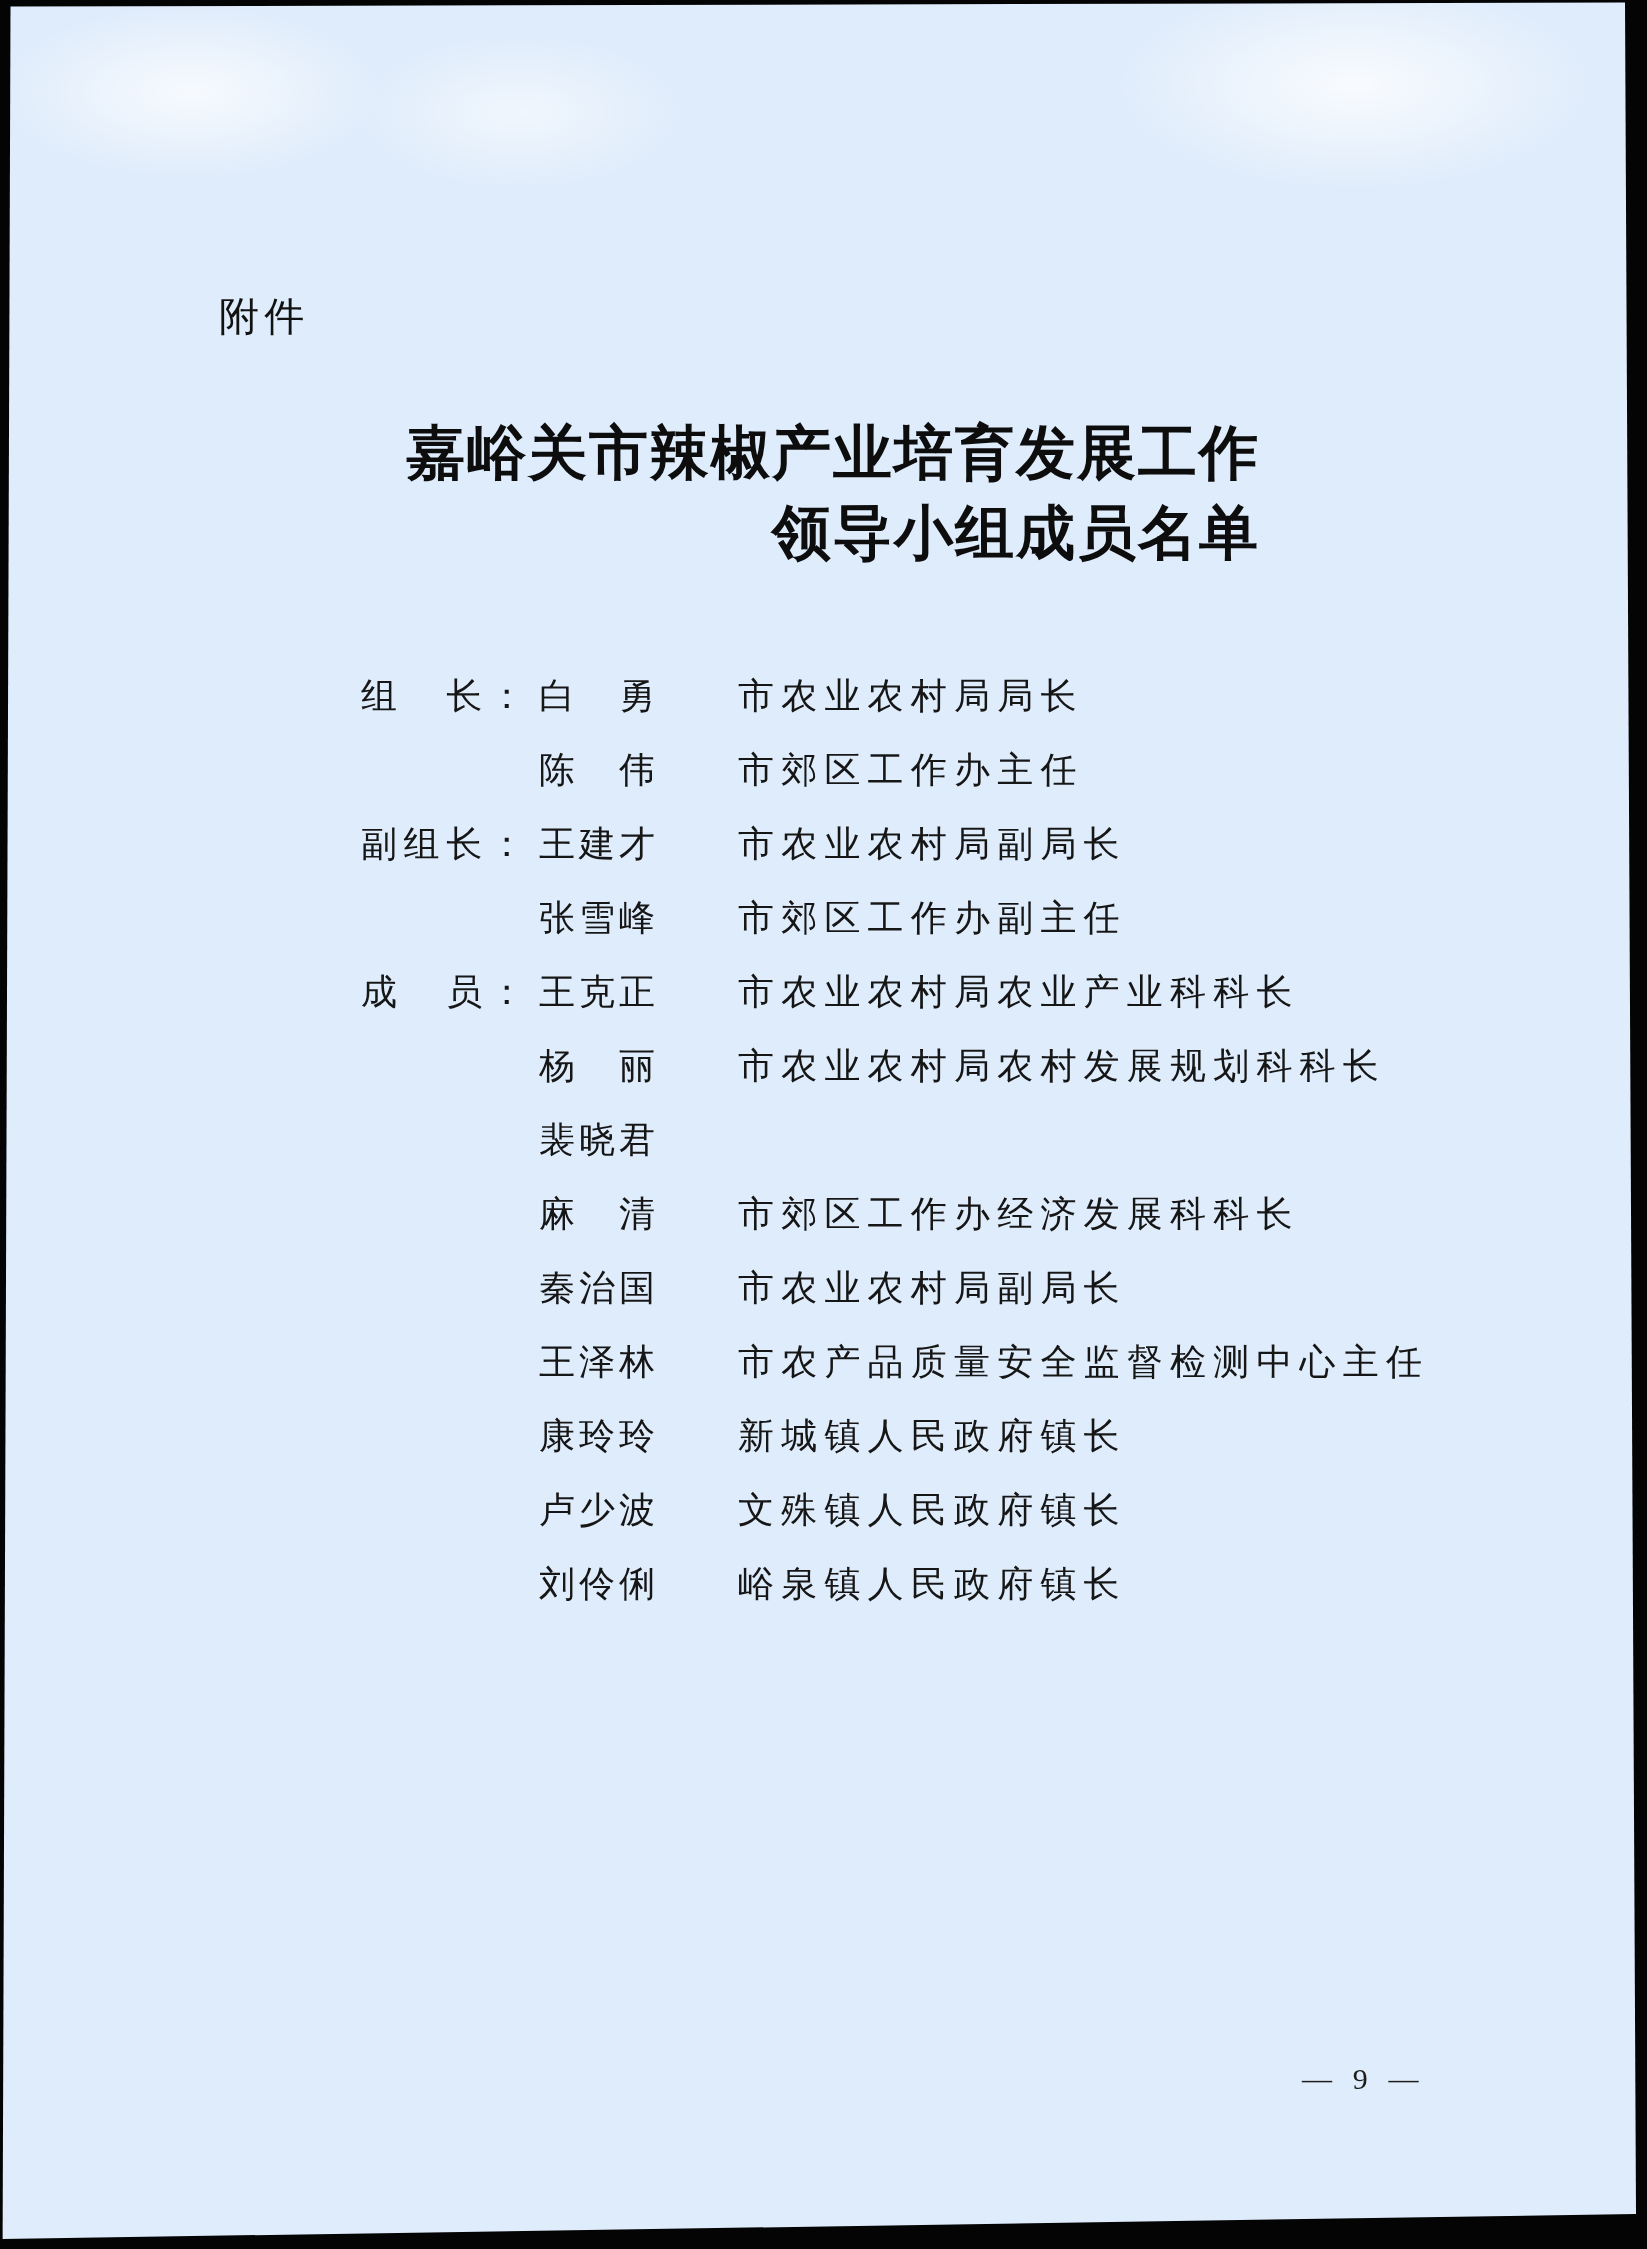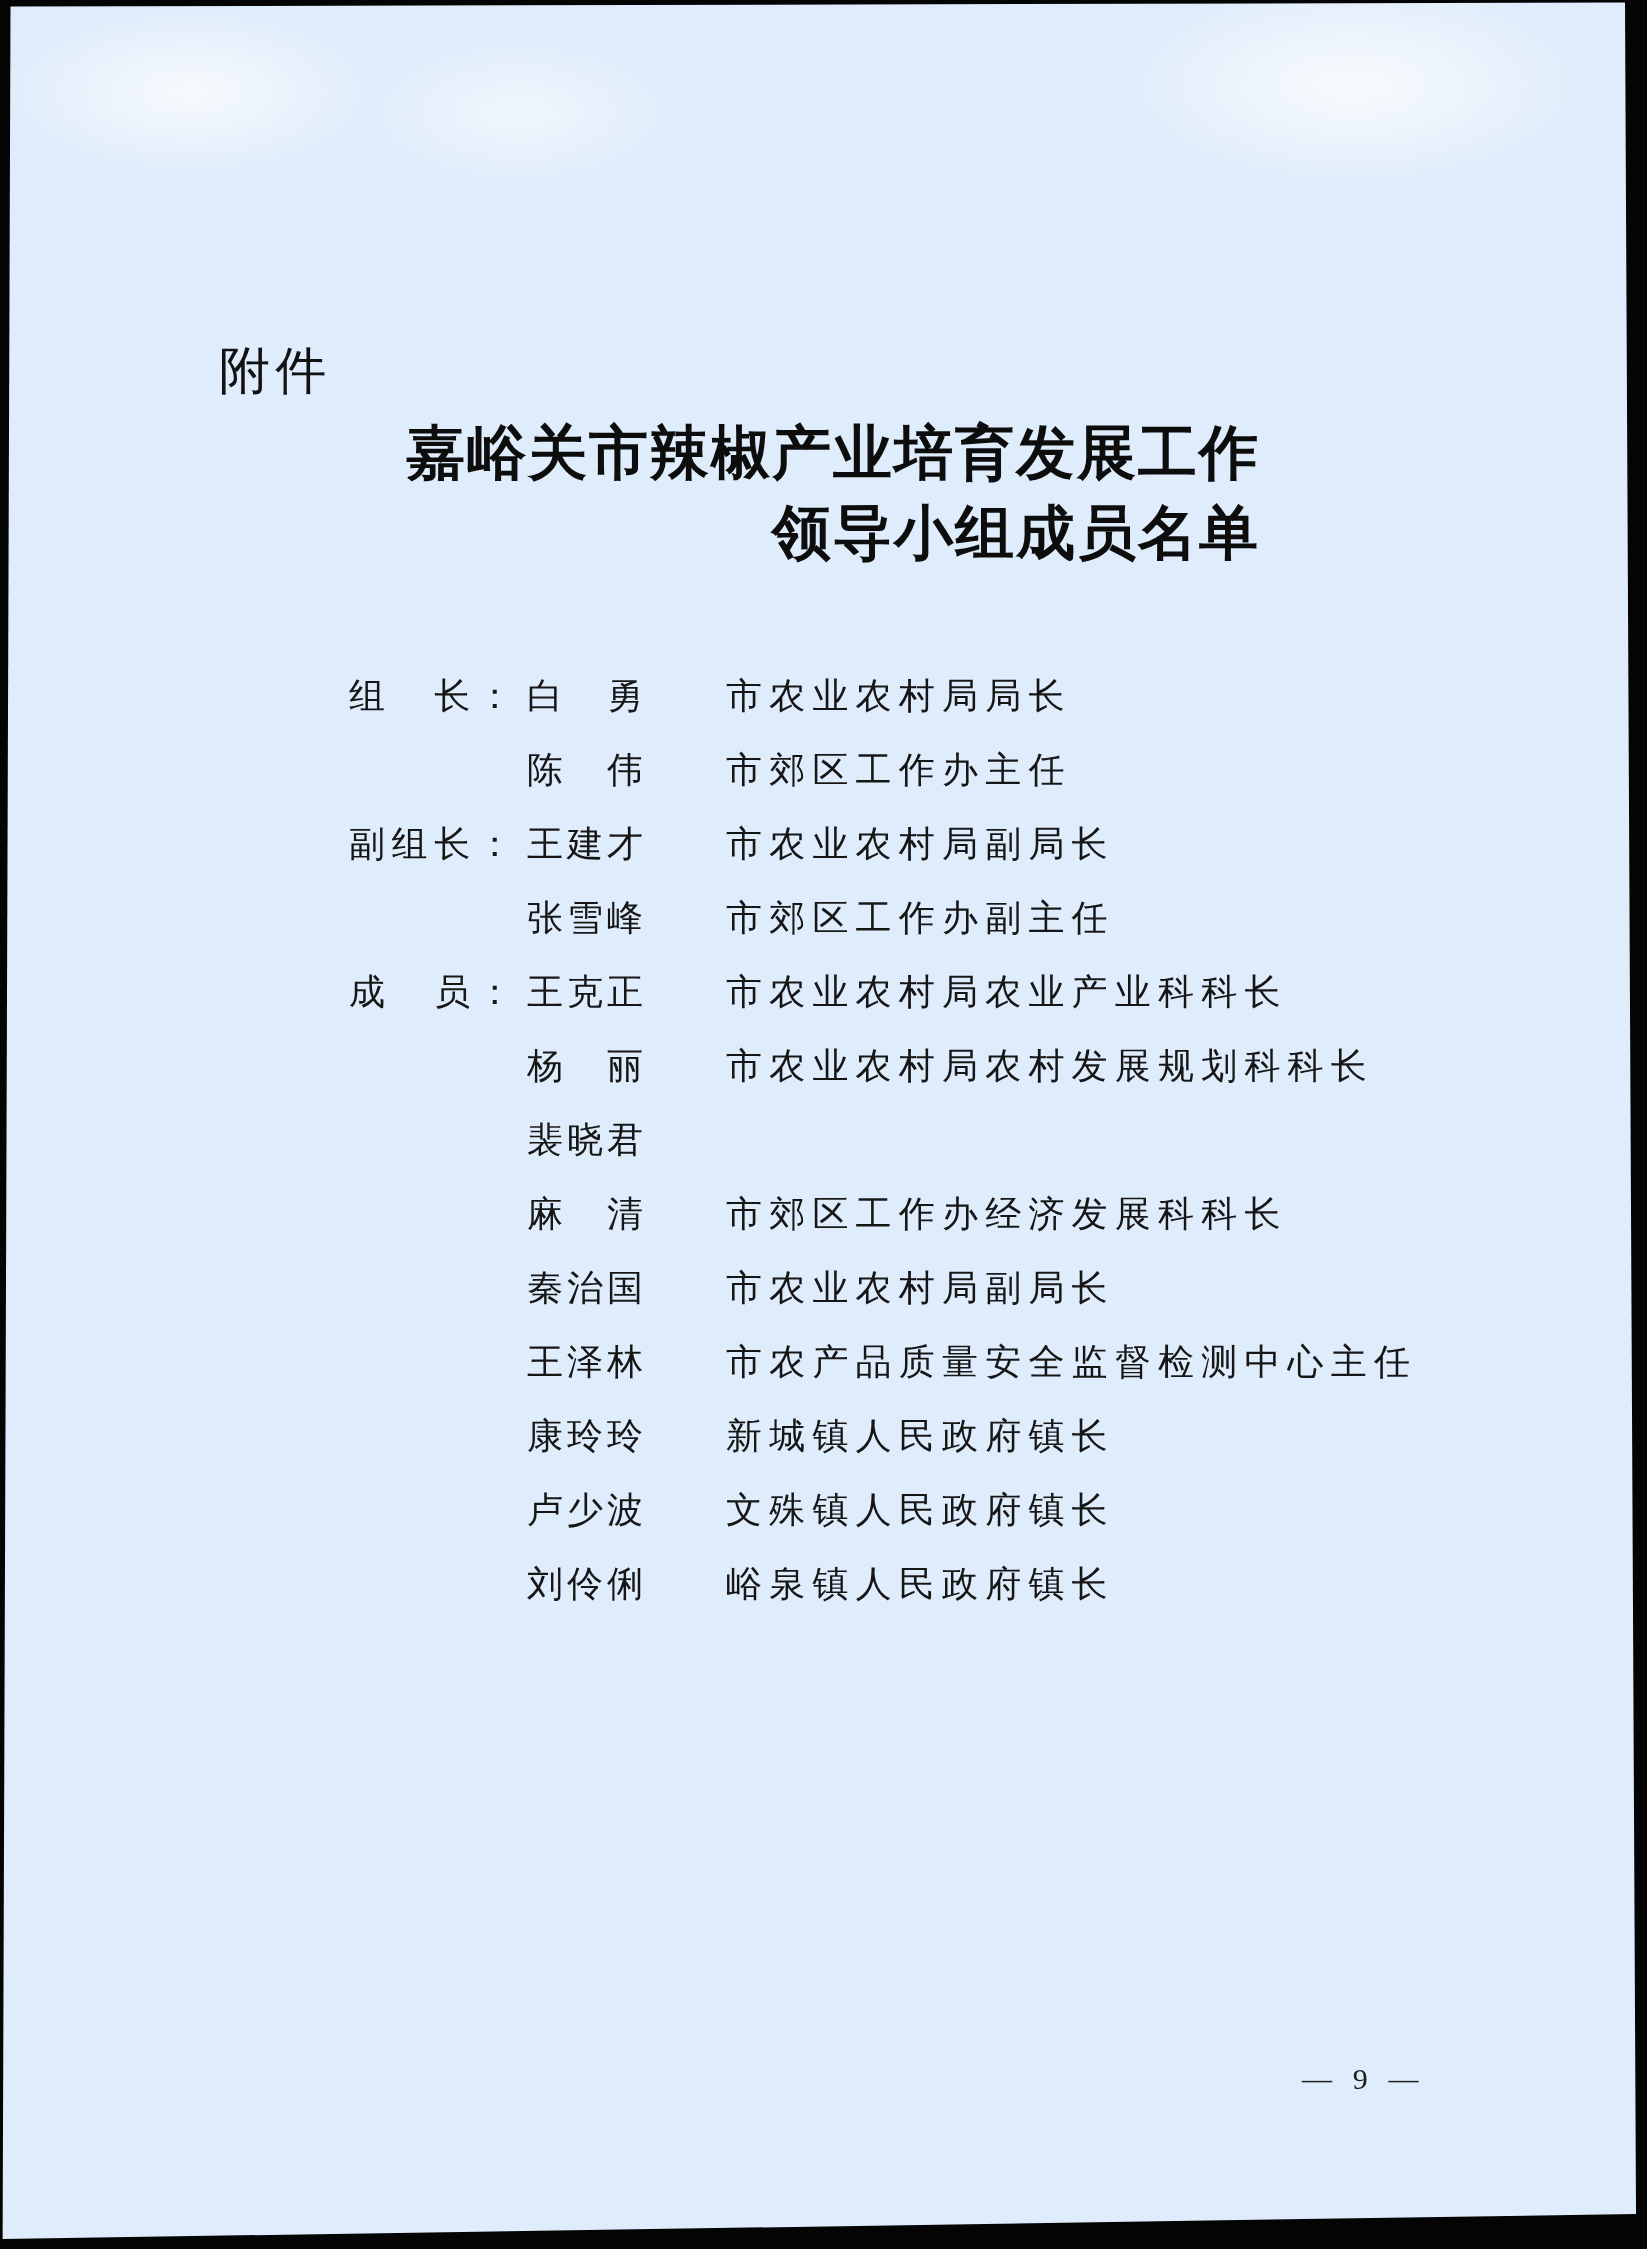--- a/index.html
+++ b/index.html
@@ -27,42 +27,41 @@
       radial-gradient(ellipse 342px 151px at 1354px 85px, rgba(255,255,255,0.8), rgba(255,255,255,0) 70%),
       #dfecfb;
     clip-path: polygon(10.5px 6.6px, 1625px 2.6px, 1636px 2214px, 2.6px 2239px);
     color: #161616;
   }
   .attachment {
     position: absolute;
     left: 219px;
     top: 289px;
     font-family: "Liberation Sans", "DejaVu Sans", sans-serif;
-    font-size: 51px;
+    font-size: 40px;
     letter-spacing: 5.3px;
     color: #121212;
     white-space: nowrap;
-    margin-top: 48px;
   }
   .title-block {
     position: absolute;
     left: 401px;
     top: 413px;
     width: 859px;
     text-align: right;
     font-weight: 700;
     font-size: 59px;
     line-height: 80px;
     letter-spacing: 2px;
     color: #0d0d0d;
     white-space: nowrap;
   }
   .roster {
     position: absolute;
-    left: 4px;
+    left: 16px;
     top: 659px;
     width: 1548px;
     padding-left: 33px;
   }
   .roster-row {
     position: relative;
     height: 74px;
     line-height: 74px;
     font-size: 36px;
     white-space: nowrap;

